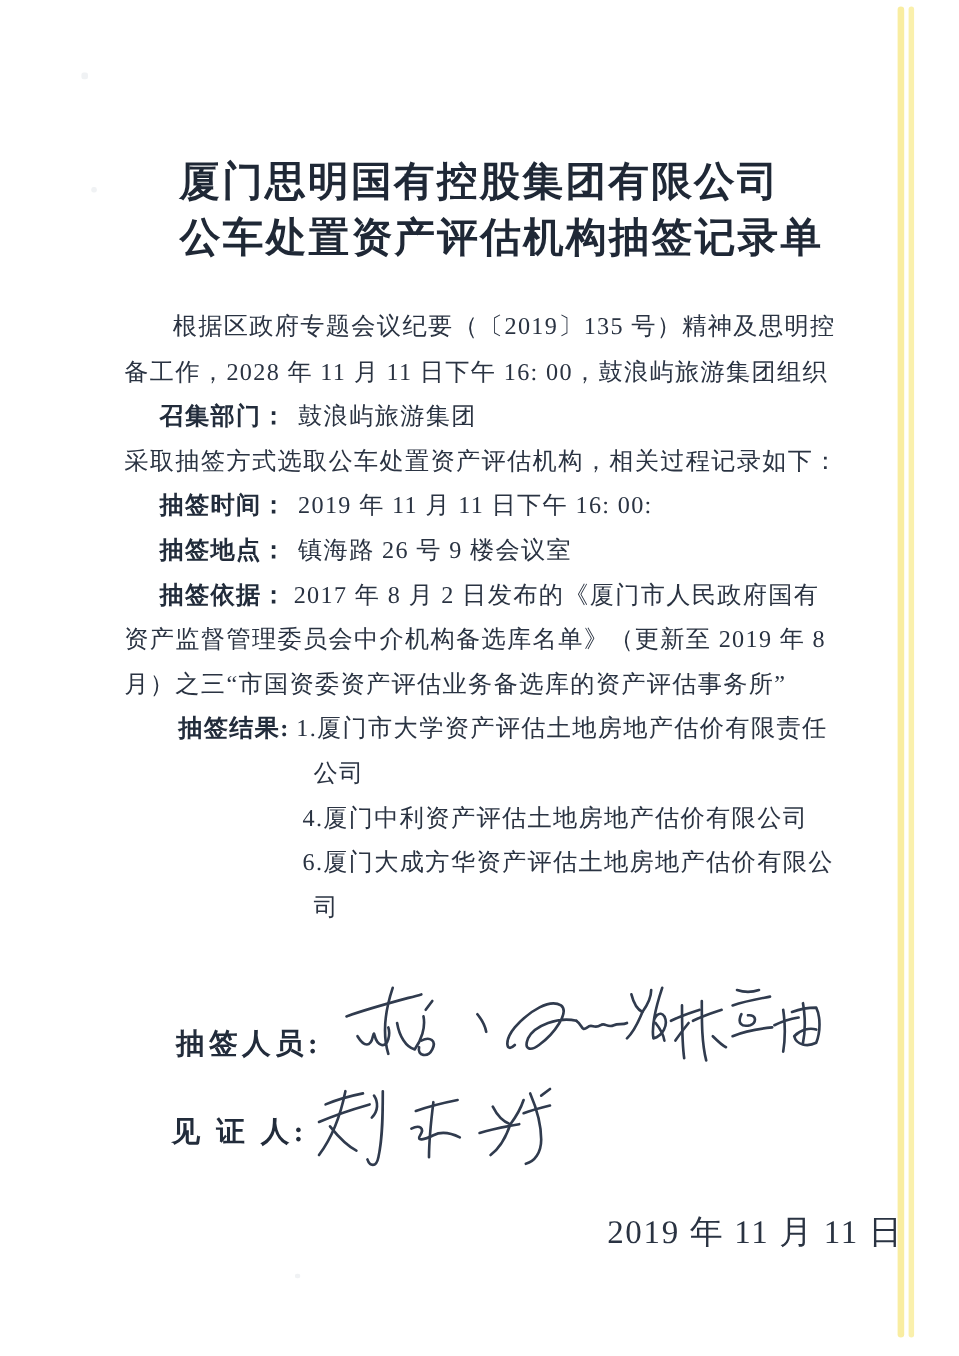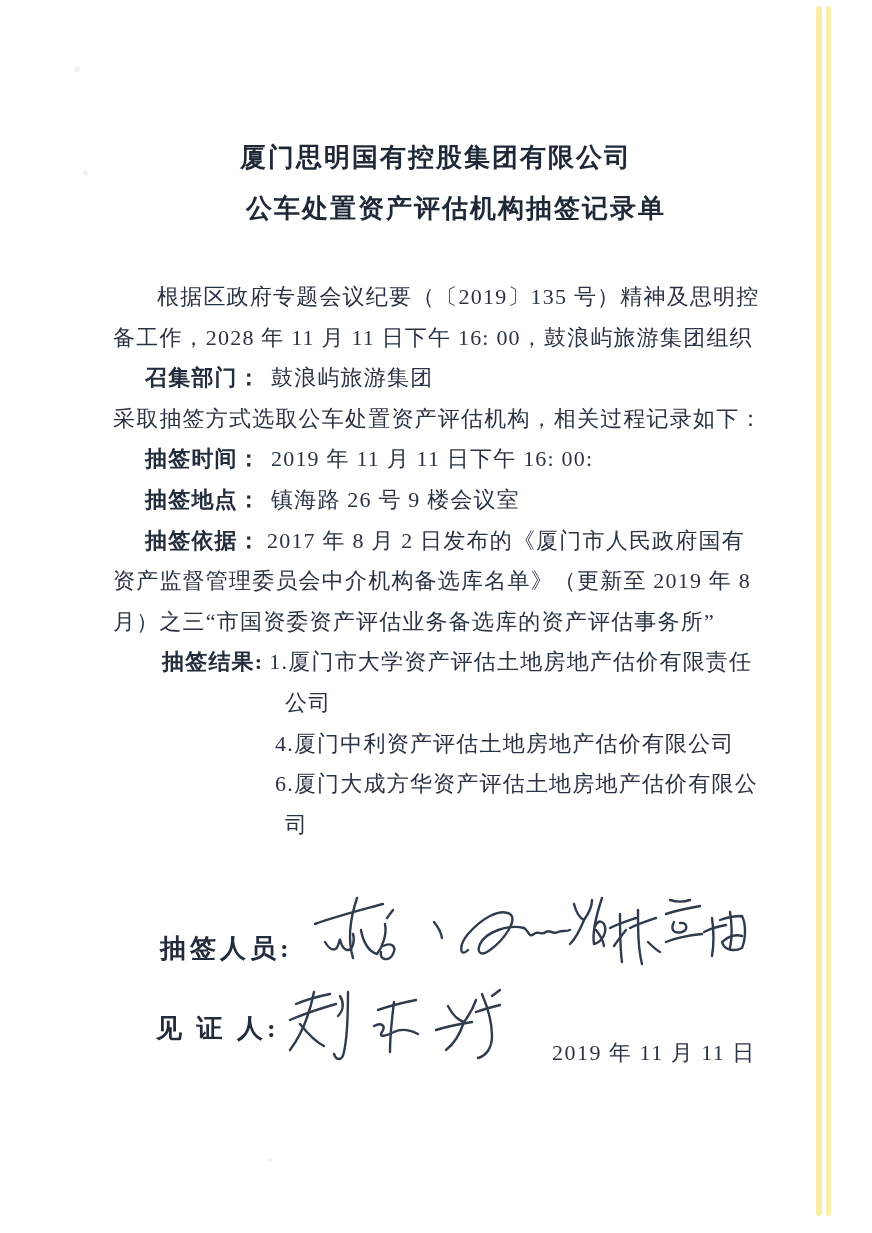--- a/index.html
+++ b/index.html
@@ -3,40 +3,40 @@
 <meta charset="utf-8">
 <style>
   html,body{margin:0;padding:0;background:#ffffff;}
   .page{
     position:relative;width:872px;height:1233px;background:#ffffff;overflow:hidden;
     font-family:"Liberation Serif","DejaVu Serif",serif;color:#2a3342;
   }
   
   .doc-title{
     position:absolute;left:0;width:100%;text-align:center;
-    font-weight:700;font-size:26px;letter-spacing:2px;color:#1f2836;white-space:nowrap;
+    font-weight:700;font-size:37px;letter-spacing:2px;color:#1f2836;white-space:nowrap;
   }
   .doc-title.t1{top:140px;}
   .doc-title.t2{top:191px;padding-left:20px;}
   
   .content{position:absolute;left:113px;top:277px;width:668px;font-size:22px;letter-spacing:1.2px;}
   .line{height:40.6px;line-height:40.6px;white-space:nowrap;}
   .ind-intro{padding-left:44px;}
   .ind-label{padding-left:32px;}
   .ind-result-label{padding-left:49px;}
   .ind-result-num{padding-left:162px;}
   .ind-result-cont{padding-left:172px;}
   .lbl{font-weight:700;color:#222c3b;}
   .val{margin-left:10px;}
   .after-lbl{margin-left:6px;}
   
   .sig-label{position:absolute;font-size:26px;font-weight:700;letter-spacing:4px;color:#222c3b;white-space:nowrap;}
   .sig-label.drawers{left:160px;top:931px;}
   .sig-label.witness{left:156px;top:1011px;}
-  .date-line{position:absolute;left:552px;top:1038px;font-size:22px;letter-spacing:1.5px;white-space:nowrap;}
+  .date-line{position:absolute;left:552px;top:1100px;font-size:30px;letter-spacing:1.5px;white-space:nowrap;}
   
   .handwriting{position:absolute;left:270px;top:878px;}
   .handwriting path{fill:none;stroke:#303b4e;stroke-width:2.4;stroke-linecap:round;stroke-linejoin:round;}
   
   .edge-stripe{position:absolute;left:816px;top:6px;width:17px;height:1210px;}
   .edge-stripe .band1{position:absolute;left:0;top:0;width:6px;height:100%;background:#f9eda1;border-radius:3px;}
   .edge-stripe .band2{position:absolute;left:10px;top:0;width:5px;height:100%;background:#faf0ac;border-radius:3px;}
   
   .speck{position:absolute;background:#f0f2f4;border-radius:2px;}
 </style>

